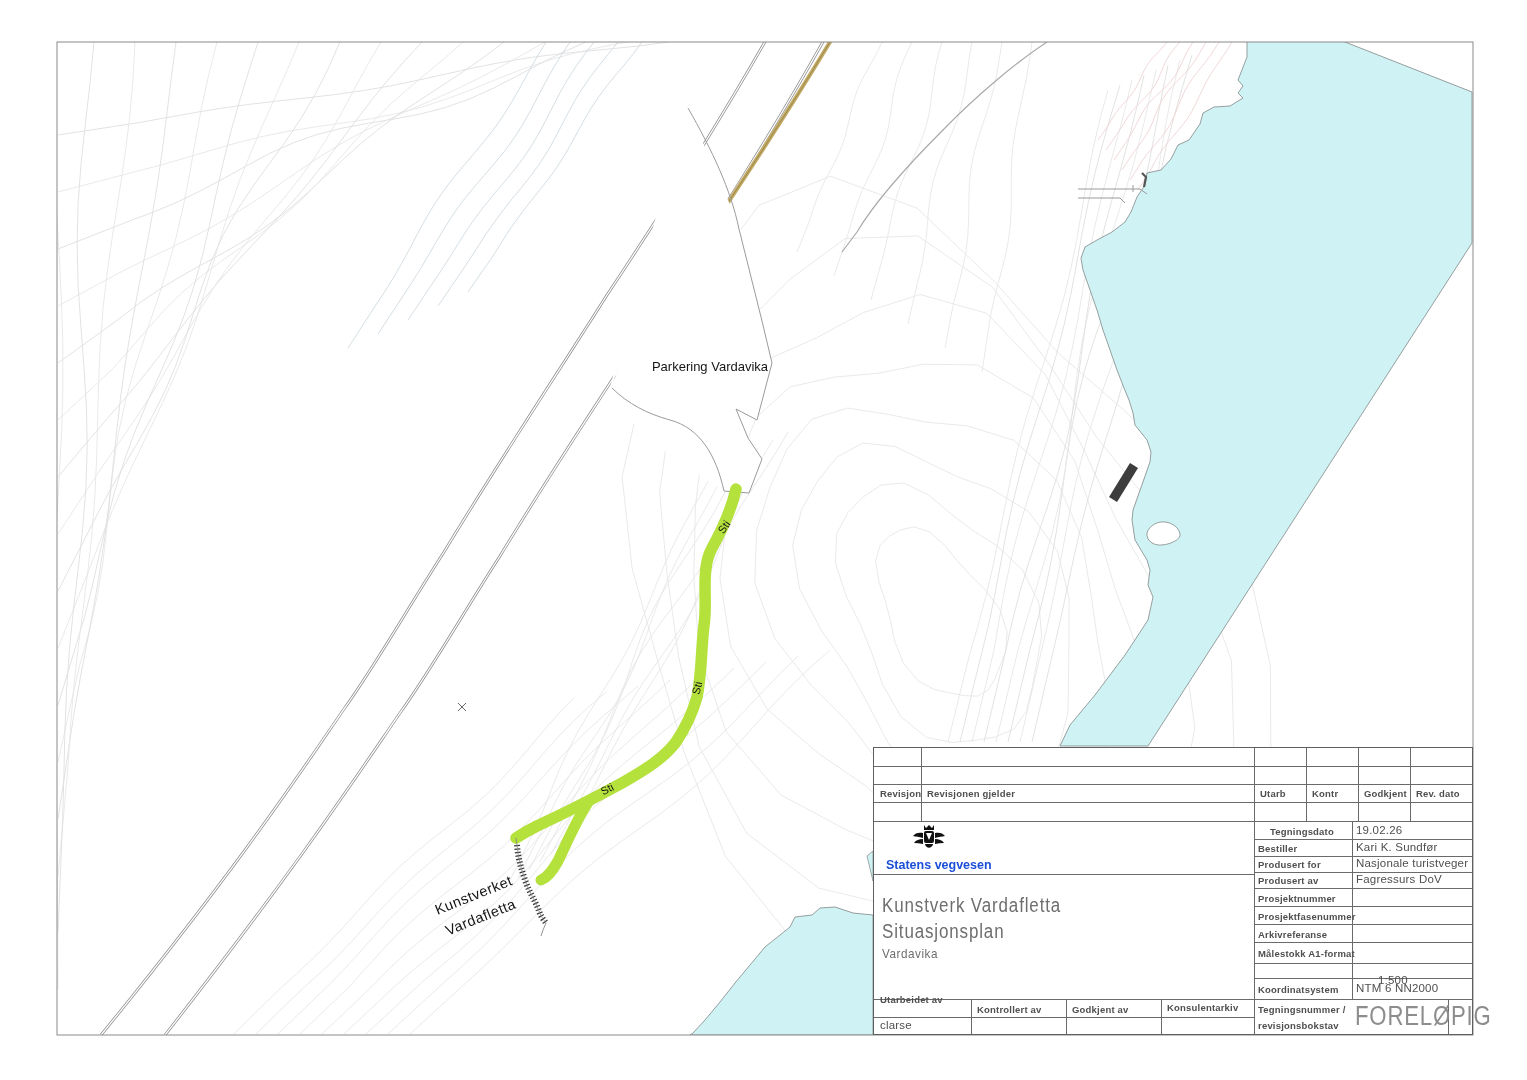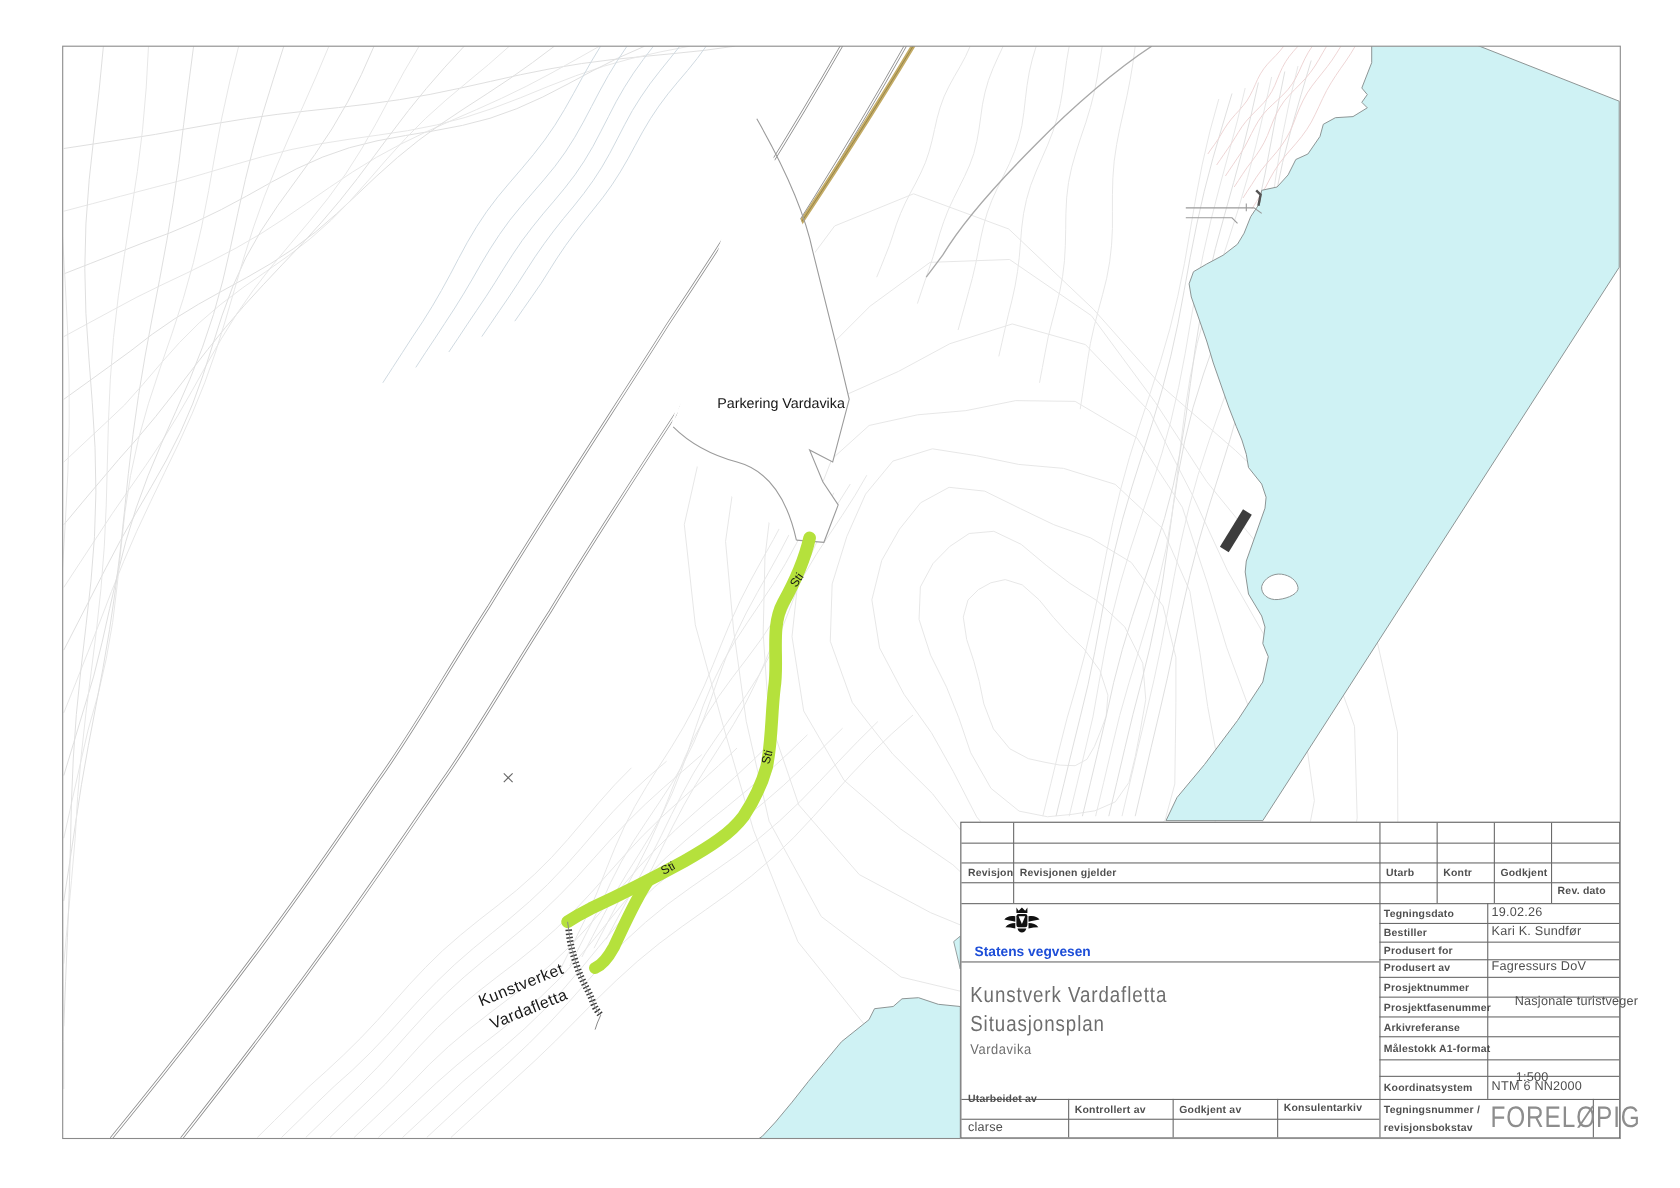--- a/index.html
+++ b/index.html
@@ -195,46 +195,46 @@
   <div class="vl" style="left:574px;top:251px;height:35px;"></div>
   <div class="vl" style="left:97px;top:251px;height:35px;"></div>
   <div class="vl" style="left:192px;top:251px;height:35px;"></div>
   <div class="vl" style="left:287px;top:251px;height:35px;"></div>
 
   <div class="tb-label" style="left:6px;top:40px;">Revisjon</div>
   <div class="tb-label" style="left:53px;top:40px;">Revisjonen gjelder</div>
   <div class="tb-label" style="left:386px;top:40px;">Utarb</div>
   <div class="tb-label" style="left:438px;top:40px;">Kontr</div>
   <div class="tb-label" style="left:490px;top:40px;">Godkjent</div>
-  <div class="tb-label" style="left:542px;top:40px;margin-top:17px;">Rev. dato</div>
+  <div class="tb-label" style="left:542px;top:40px;">Rev. dato</div>
 
   <svg id="org-emblem" width="34" height="32" viewBox="0 0 34 32">
     <g fill="#111111">
       <path d="M12,1 L14,4 L17,1 L20,4 L22,1 L22,6 L12,6 Z"></path>
       <rect x="12" y="7" width="10" height="12" rx="2"></rect>
       <path d="M11,9 C7,8 3,9 1,12 C4,12.5 7,13 11,14 Z"></path>
       <path d="M11,15 C7,15 4,16 2,19 C5,19 8,19.5 11,20 Z"></path>
       <path d="M23,9 C27,8 31,9 33,12 C30,12.5 27,13 23,14 Z"></path>
       <path d="M23,15 C27,15 30,16 32,19 C29,19 26,19.5 23,20 Z"></path>
       <path d="M13,20 C14,25 20,25 21,20 Z"></path>
       <path d="M14,9 L20,9 L17,16 Z" fill="#ffffff"></path>
     </g>
   </svg>
   <div id="org-name">Statens vegvesen</div>
 
   <div class="tb-title1" style="left:8px;top:146px;">Kunstverk Vardafletta</div>
   <div class="tb-title1" style="left:8px;top:172px;">Situasjonsplan</div>
   <div class="tb-title3" style="left:8px;top:198px;">Vardavika</div>
 
-  <div class="tb-label" style="left:384px;top:78px;">Tegningsdato</div>
+  <div class="tb-label" style="left:396px;top:78px;">Tegningsdato</div>
   <div class="tb-value" style="left:482px;top:76px;">19.02.26</div>
   <div class="tb-label" style="left:384px;top:95px;">Bestiller</div>
   <div class="tb-value" style="left:482px;top:93px;">Kari K. Sundfør</div>
   <div class="tb-label" style="left:384px;top:111px;">Produsert for</div>
-  <div class="tb-value" style="left:503px;top:109px;margin-top:48px;">Nasjonale turistveger</div>
+  <div class="tb-value" style="left:482px;top:109px;">Nasjonale turistveger</div>
   <div class="tb-label" style="left:384px;top:127px;">Produsert av</div>
   <div class="tb-value" style="left:482px;top:125px;">Fagressurs DoV</div>
   <div class="tb-label" style="left:384px;top:145px;">Prosjektnummer</div>
   <div class="tb-label" style="left:384px;top:163px;">Prosjektfasenummer</div>
   <div class="tb-label" style="left:384px;top:181px;">Arkivreferanse</div>
   <div class="tb-label" style="left:384px;top:200px;">Målestokk A1-format</div>
   <div class="tb-value" style="left:504px;top:198px;margin-top:28px;">1:500</div>
   <div class="tb-label" style="left:384px;top:236px;">Koordinatsystem</div>
   <div class="tb-value" style="left:482px;top:234px;">NTM 6 NN2000</div>
   <div class="tb-label" style="left:384px;top:256px;">Tegningsnummer /</div>

